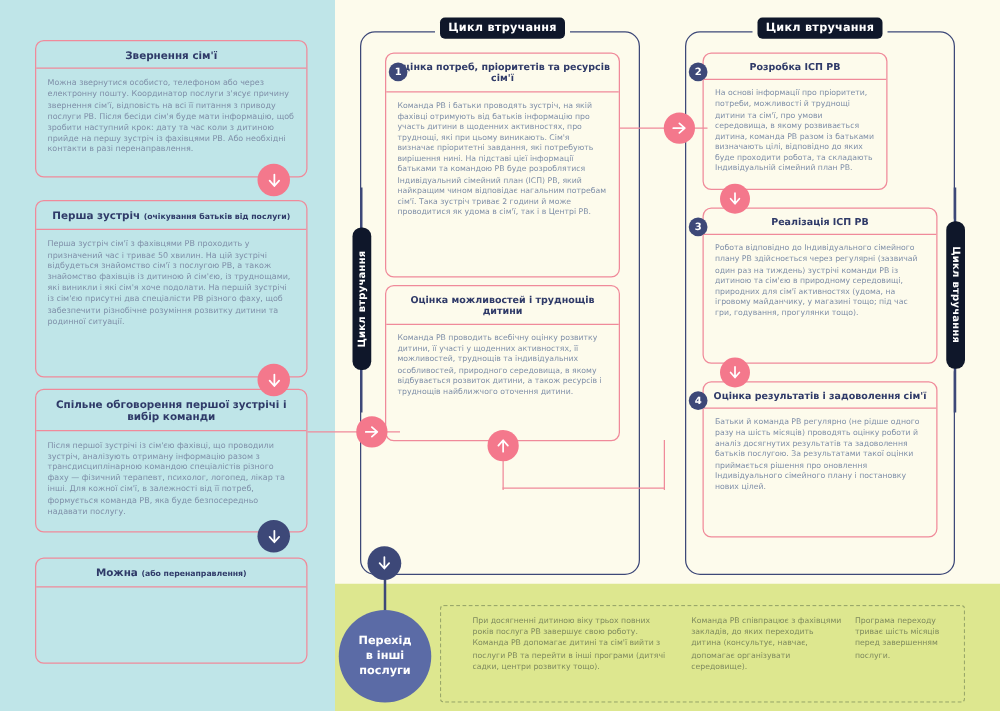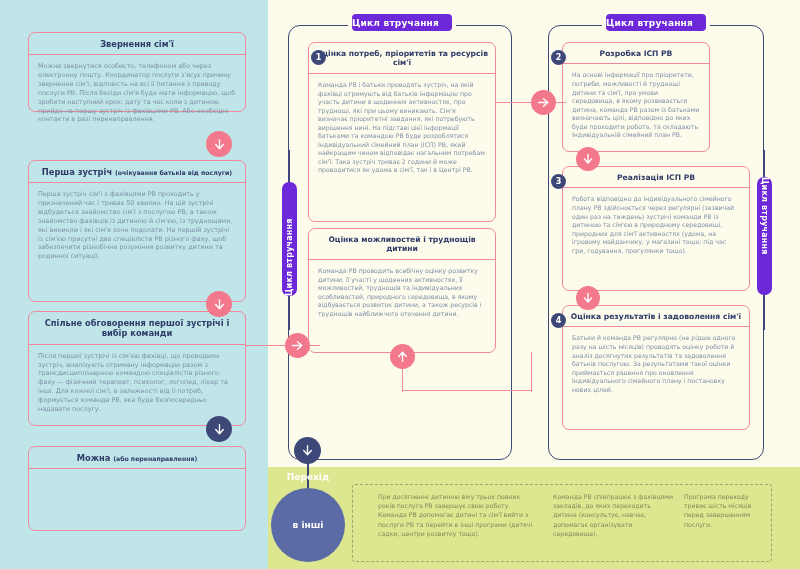--- a/index.html
+++ b/index.html
@@ -82,24 +82,24 @@
     width:15px;height:15px;border-radius:50%;
     background:#3d4878;color:#fff;
     font-size:8px;font-weight:bold;
     display:flex;align-items:center;justify-content:center;
     z-index:14;
   }
 
   
   .ribbon{
     position:absolute;
-    background:#6d28d9;color:#ffffff;
+    background:#0f172a;color:#ffffff;
     font-weight:bold;font-size:9px;
     border-radius:4px;
-    display:flex;align-items:center;justify-content:flex-start;
+    display:flex;align-items:center;justify-content:center;
     z-index:13;
     letter-spacing:.2px;
   }
   .ribbon-v{
     width:15px;
     font-size:8px;
     writing-mode:vertical-rl;
     border-radius:7px;
   }
   .ribbon-v.left{transform:rotate(180deg);}
@@ -173,21 +173,21 @@
   <span>Цикл втручання</span>
 </div>
 <div class="ribbon ribbon-v" style="left:757px;top:177px;height:118px;">
   <span>Цикл втручання</span>
 </div>
 
 <div class="navy-stem" style="left:288px;top:150px;height:180px;"></div>
 <div class="navy-stem" style="left:763px;top:150px;height:180px;"></div>
 <div class="navy-stem" style="left:307px;top:460px;height:40px;"></div>
 
-<div class="card lcard" style="top:32px;height:80px;">
+<div class="card lcard" style="top:32px;height:110px;">
   <div class="card-head">
     <span>Звернення сім'ї</span>
   </div>
   <div class="card-body">Можна звернутися особисто, телефоном або через електронну пошту. Координатор послуги з'ясує причину звернення сім'ї, відповість на всі її питання з приводу послуги РВ. Після бесіди сім'я буде мати інформацію, щоб зробити наступний крок: дату та час коли з дитиною прийде на першу зустріч із фахівцями РВ. Або необхідні контакти в разі перенаправлення.</div>
 </div>
 
 <div class="card lcard" style="top:160px;height:142px;">
   <div class="card-head">
     <span>Перша зустріч</span>
     <span class="sub">(очікування батьків від послуги)</span>
@@ -299,21 +299,21 @@
       <path d="M12 3 L12 18 M5 12 L12 20 L19 12" stroke="#fff" stroke-width="2.8" fill="none" stroke-linecap="round" stroke-linejoin="round"></path>
     </svg>
 </div>
 
 <div class="badge badge-navy" style="left:294px;top:437px;width:27px;height:27px;">
   <svg width="13" height="13" viewBox="0 0 24 24">
       <path d="M12 3 L12 18 M5 12 L12 20 L19 12" stroke="#fff" stroke-width="2.6" fill="none" stroke-linecap="round" stroke-linejoin="round"></path>
     </svg>
 </div>
 
-<div class="transition-circle" style="left:271px;top:488px;gap:36px;">
+<div class="transition-circle" style="left:271px;top:488px;">
   <span>Перехід</span>
   <span>в інші</span>
   <span>послуги</span>
 </div>
 
 <div class="dashbox" style="left:352px;top:484px;width:420px;height:78px;"></div>
 
 <div class="bottom-text" style="left:378px;top:492px;width:158px;">При досягненні дитиною віку трьох повних років послуга РВ завершує свою роботу. Команда РВ допомагає дитині та сім'ї вийти з послуги РВ та перейти в інші програми (дитячі садки, центри розвитку тощо).</div>
 <div class="bottom-text" style="left:553px;top:492px;width:120px;">Команда РВ співпрацює з фахівцями закладів, до яких переходить дитина (консультує, навчає, допомагає організувати середовище).</div>
 <div class="bottom-text" style="left:684px;top:492px;width:82px;">Програма переходу триває шість місяців перед завершенням послуги.</div>

